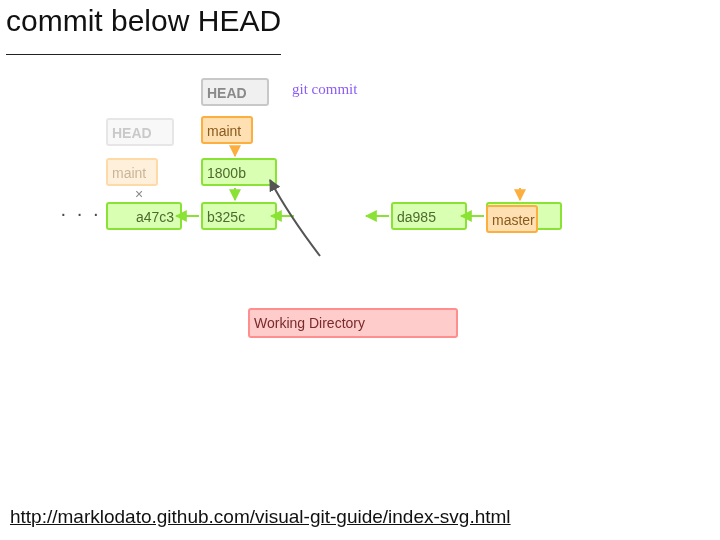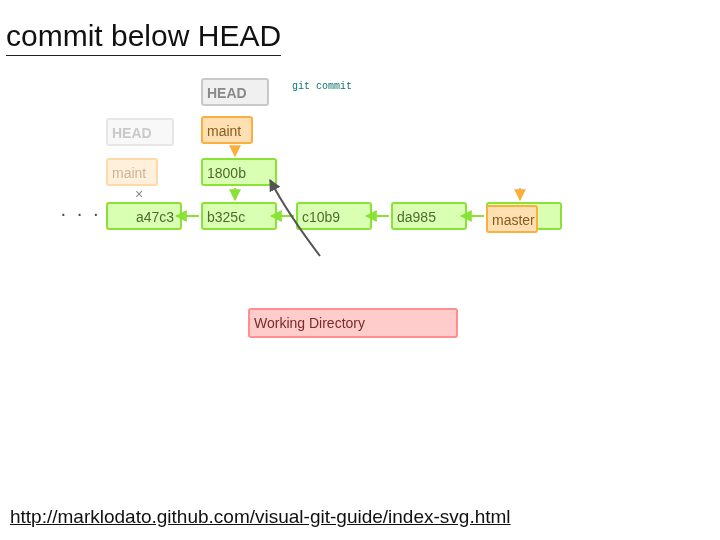--- a/index.html
+++ b/index.html
@@ -8,27 +8,27 @@
     padding: 0;
     width: 720px;
     height: 540px;
     font-family: "Segoe UI", Arial, sans-serif;
     background: #fff;
     position: relative;
     overflow: hidden;
   }
   .title {
     position: absolute;
-    top: 19px;
+    top: 4px;
     left: 6px;
     font-size: 30px;
     font-weight: 400;
     color: #111;
     border-bottom: 1.5px solid #222;
-    padding-bottom: 2px;
+    padding-bottom: 16px;
   }
   .stage { position: absolute; inset: 0; }
   .box {
     position: absolute;
     border: 2px solid;
     border-radius: 3px;
     text-align: left;
     font-size: 14px;
     line-height: 1;
     padding: 6px 4px;
@@ -67,23 +67,23 @@
   }
   .wd-box {
     background: #ffcccc;
     border-color: #ff8f8f;
     color: #7a2a2a;
     width: 210px;
     height: 30px;
   }
   .cmd {
     position: absolute;
-    font-family: Liberation Mono, monospace;
-    font-size: 10px;
-    color: #0f766e;
+    font-family: Liberation Serif, serif;
+    font-size: 15px;
+    color: #8b5cf6;
   }
   .dots {
     position: absolute;
     font-size: 20px;
     color: #4a4a4a;
     letter-spacing: 2px;
   }
   .xmark {
     position: absolute;
     font-size: 14px;
@@ -123,21 +123,20 @@
   <div class="box head-box ghost" style="left:106px; top:118px;">HEAD</div>
 
   <div class="box branch-box ghost" style="left:106px; top:158px;">maint</div>
 
   <div class="xmark" style="left:135px; top:186px;">×</div>
 
   <div class="dots" style="left:60px; top:202px;">· · ·</div>
 
   <div class="box commit-box" style="left:106px; top:202px;padding-left:28px;">a47c3</div>
   <div class="box commit-box" style="left:201px; top:202px;">b325c</div>
-  <div class="box commit-box" style="left:296px; top:202px;">c10b9</div>
   <div class="box commit-box" style="left:391px; top:202px;">da985</div>
   <div class="box commit-box" style="left:486px; top:202px;">ed489</div>
 
   <div class="box branch-box" style="left:486px; top:158px;margin-top:47px;">master</div>
 
 
   <div class="box wd-box" style="left:248px; top:308px;">Working Directory</div>
 
   <svg class="arrows">
     <defs>

